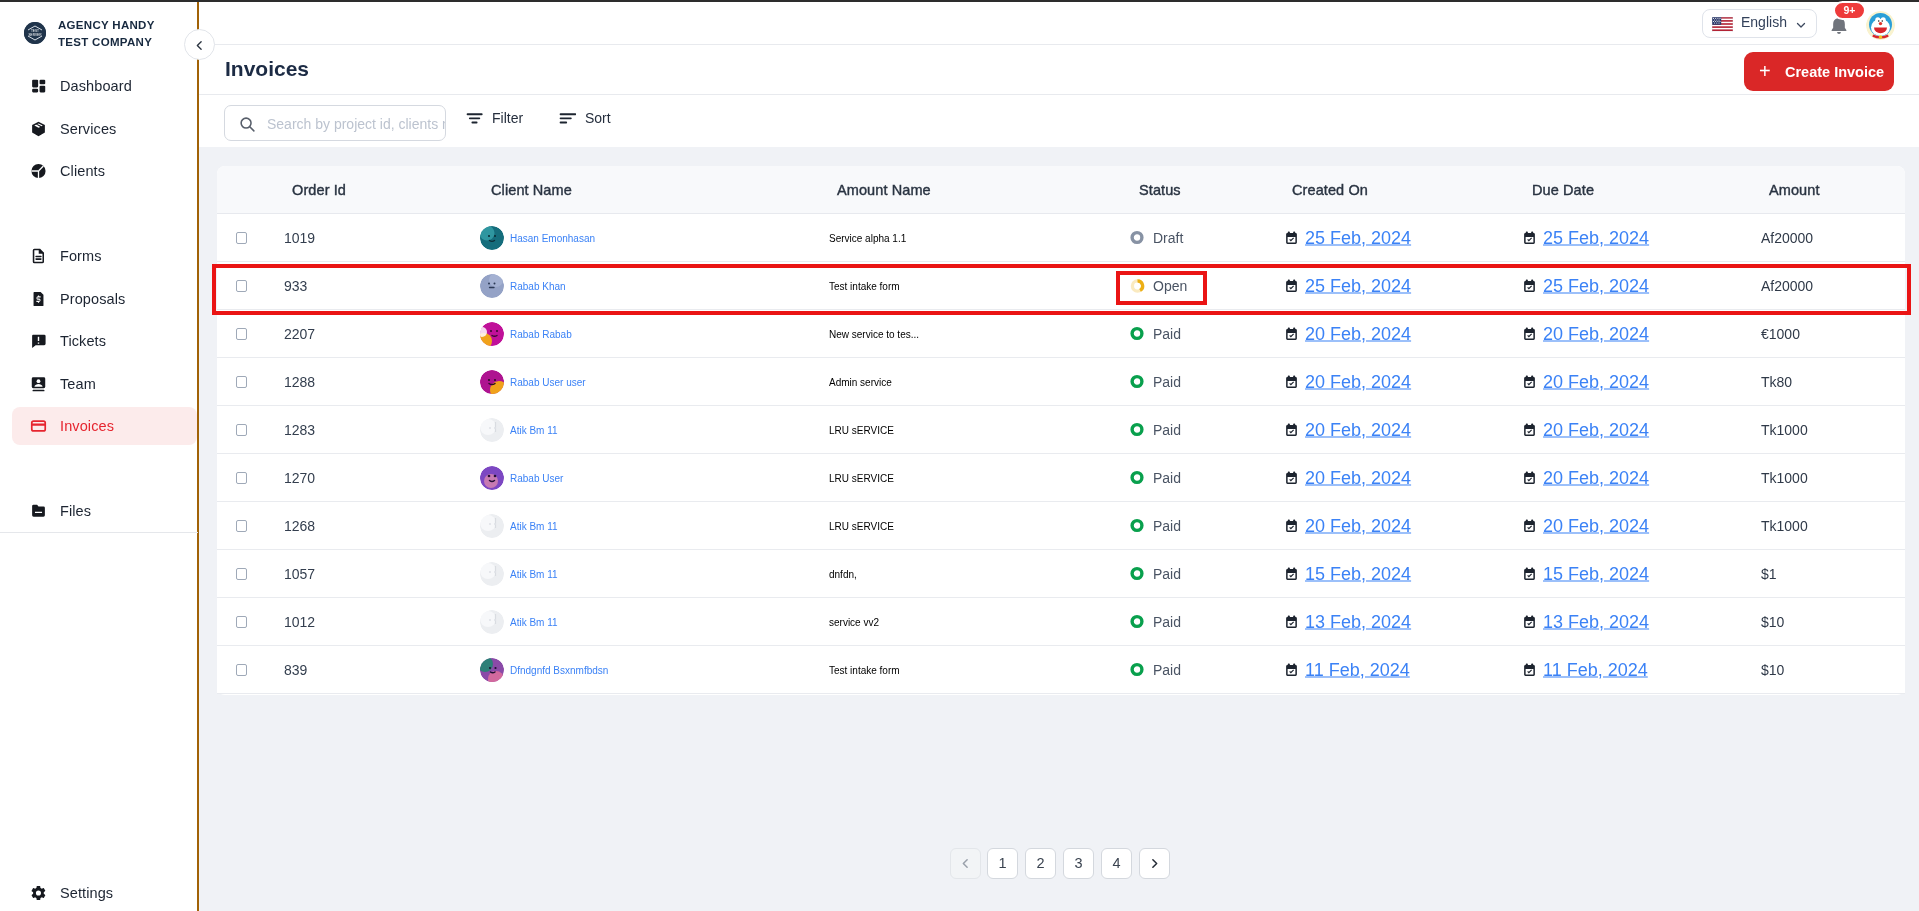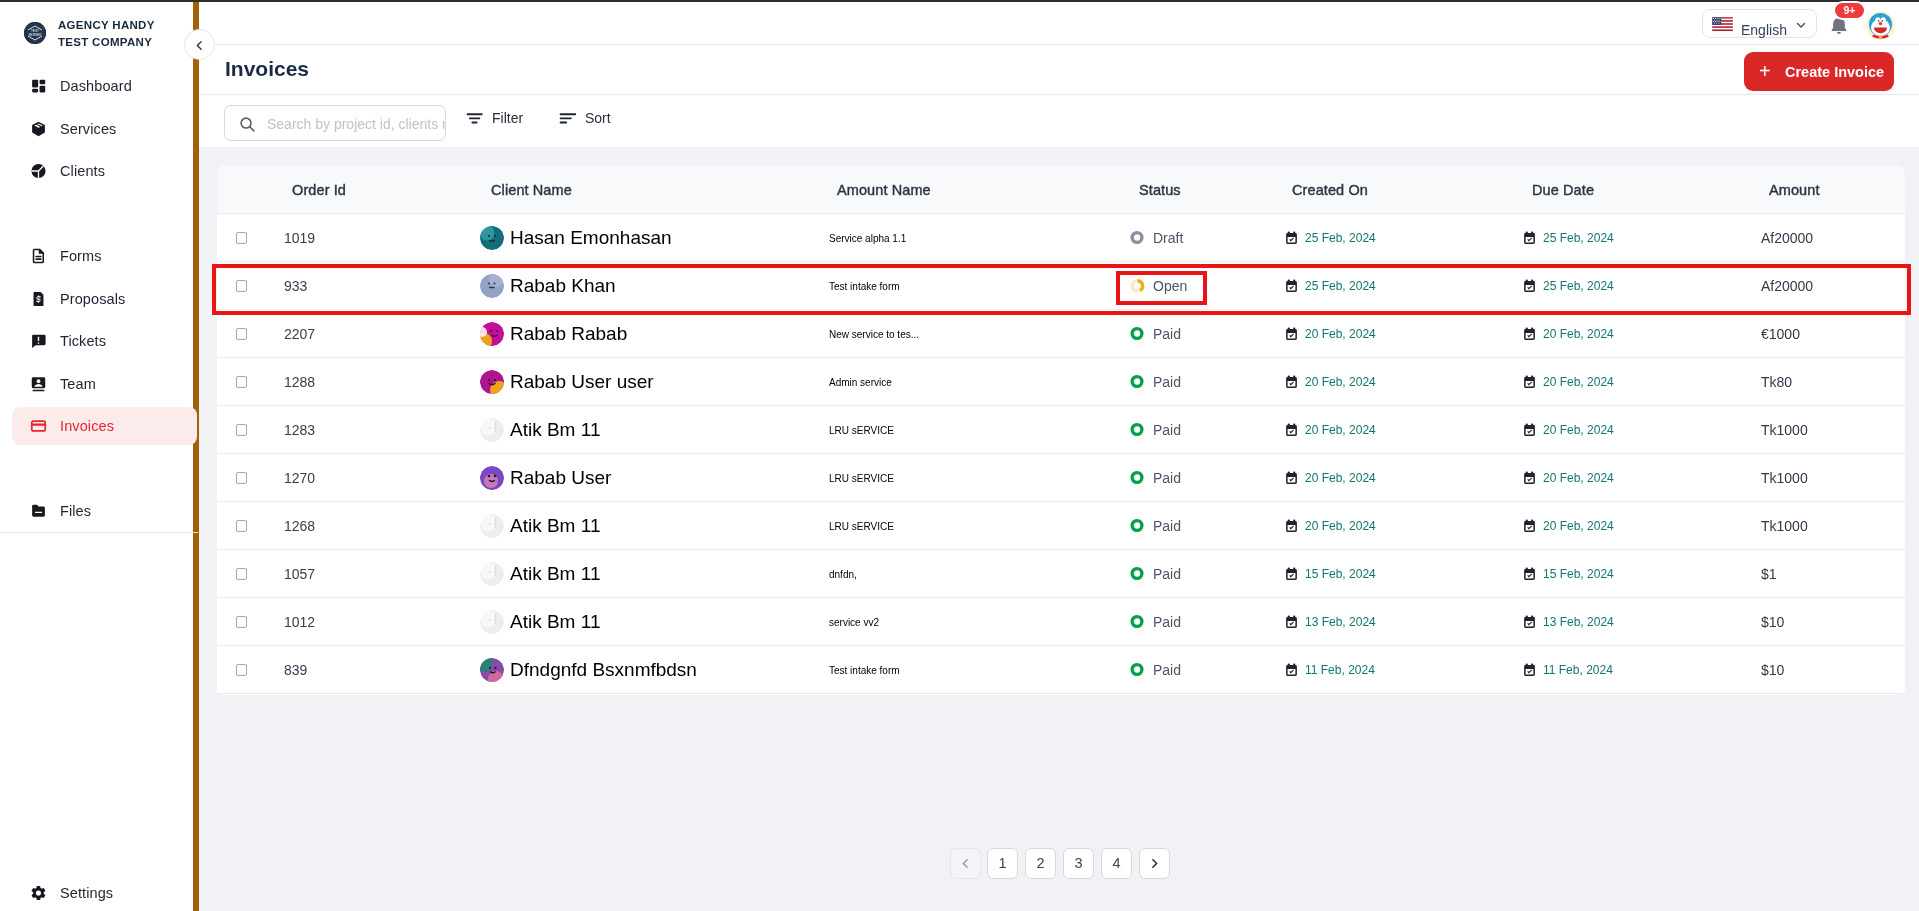--- a/index.html
+++ b/index.html
@@ -1,19 +1,19 @@
 <!DOCTYPE html>
 <html><head><meta charset="utf-8">
 <style>
 * { margin:0; padding:0; box-sizing:border-box; }
 html,body { width:1919px; height:911px; overflow:hidden; background:#fff;
   font-family:"Liberation Sans", sans-serif; }
 
 #sidebar { position:absolute; left:0; top:0; width:199px; height:911px;
-  background:#fff; border-right:6px solid #a16207; }
+  background:#fff; border-right:2px solid #a16207; }
 #topline { position:absolute; left:0; top:0; width:1919px; height:2px; background:#2d2d2d; z-index:20; }
 #logo { position:absolute; left:24px; top:22px; width:22px; height:22px; border-radius:50%;
   background:#203449; }
 #logo svg { position:absolute; left:0; top:0; }
 #logotext { position:absolute; left:58px; top:17px; font-size:11.5px; font-weight:bold;
   color:#17293f; line-height:16.5px; letter-spacing:.3px; }
 .mitem { position:absolute; left:0; width:199px; height:36px; }
 .mitem .ic { position:absolute; left:30px; top:50%; transform:translateY(-50%); width:17px; height:17px; }
 .mitem .lb { position:absolute; left:60px; top:50%; transform:translateY(-50%);
   font-size:14.5px; color:#1c2431; font-weight:500; letter-spacing:.1px; }
@@ -23,21 +23,21 @@
 #navdivider { position:absolute; left:0; top:532px; width:198px; height:1px; background:#e5e7eb; }
 
 #topbar { position:absolute; left:199px; top:0; width:1720px; height:45px; background:#fff;
   border-bottom:1px solid #e8eaee; }
 #collapse { position:absolute; left:184px; top:29px; width:31px; height:31px; border-radius:50%;
   background:#fff; border:1px solid #e2e5ea; z-index:5; }
 #collapse svg { position:absolute; left:8px; top:8.5px; }
 #langbox { position:absolute; left:1702px; top:9px; width:115px; height:29px; border:1px solid #dfe3ea;
   border-radius:8px; background:#fff; }
 #langbox .flag { position:absolute; left:9px; top:7px; }
-#langbox .lt { position:absolute; left:38px; top:12px; font-size:14px; color:#33415a; }
+#langbox .lt { position:absolute; left:38px; top:4px; font-size:14px; color:#33415a; }
 #langbox .chev { position:absolute; left:92px; top:9px; }
 #bell { position:absolute; left:1829px; top:14px; }
 #badge { position:absolute; left:1833px; top:1px; width:33px; height:19px; background:#ee3b3b;
   border:2px solid #fff; border-radius:10px; color:#fff; font-size:10.5px; font-weight:bold; text-align:center; line-height:15px; z-index:25; }
 #useravatar { position:absolute; left:1866px; top:11px; width:29px; height:29px; border-radius:50%;
   overflow:hidden; }
 
 #pagehead { position:absolute; left:199px; top:45px; width:1720px; height:50px; background:#fff;
   border-bottom:1px solid #e8eaee; }
 #pagetitle { position:absolute; left:26px; top:12px; font-size:21px; font-weight:bold; color:#1c2b44; }
@@ -58,24 +58,24 @@
 #mainbg { position:absolute; left:199px; top:147px; width:1720px; height:764px; background:#f0f2f6; }
 #card { position:absolute; left:217px; top:166px; width:1688px; height:529px; background:#fff;
   border-radius:8px; }
 #thead { position:absolute; left:0; top:0; width:1688px; height:48px; background:#f8f9fb;
   border-bottom:1px solid #e7e9ee; border-radius:8px 8px 0 0; }
 .hcell { position:absolute; top:50%; transform:translateY(-50%); font-size:14.5px; font-weight:normal;
   color:#2a3442; letter-spacing:.1px;margin-left:8px; -webkit-text-stroke:.4px #2a3442; }
 .row { position:absolute; left:0; width:1688px; height:48px; border-bottom:1px solid #e9ebef;
   background:#fff; }
 .cell { position:absolute; top:50%; transform:translateY(-50%); font-size:14px; color:#333e4e; }
-.cname { font-size:19px; color:#000000; }
+.cname { font-size:10px; color:#3b82f6; }
 .csvc { font-size:10px; color:#000000; }
 .cstat { font-size:14px; color:#4a5464; }
-.cdate { font-size:12px; color:#0f766e; }
+.cdate { font-size:18px; color:#3b82f6;text-decoration:underline; }
 .camt { font-size:14px; color:#2f3948; }
 .cb { position:absolute; left:18.5px; top:18px; width:11.5px; height:11.5px; border:1.4px solid #9fa9b8;
   border-radius:2px; background:#fff; }
 .av { position:absolute; left:263px; top:12px; width:24px; height:24px; border-radius:50%; overflow:hidden; }
 
 .pbtn { position:absolute; top:848px; width:31px; height:31px; border:1px solid #d4d8de; border-radius:6px;
   background:#fff; text-align:center; line-height:29px; font-size:14.5px; color:#3a4350; }
 
 #annorow { position:absolute; left:212px; top:264px; width:1699px; height:51px;
   border:4px solid #ea1414; z-index:9; }

